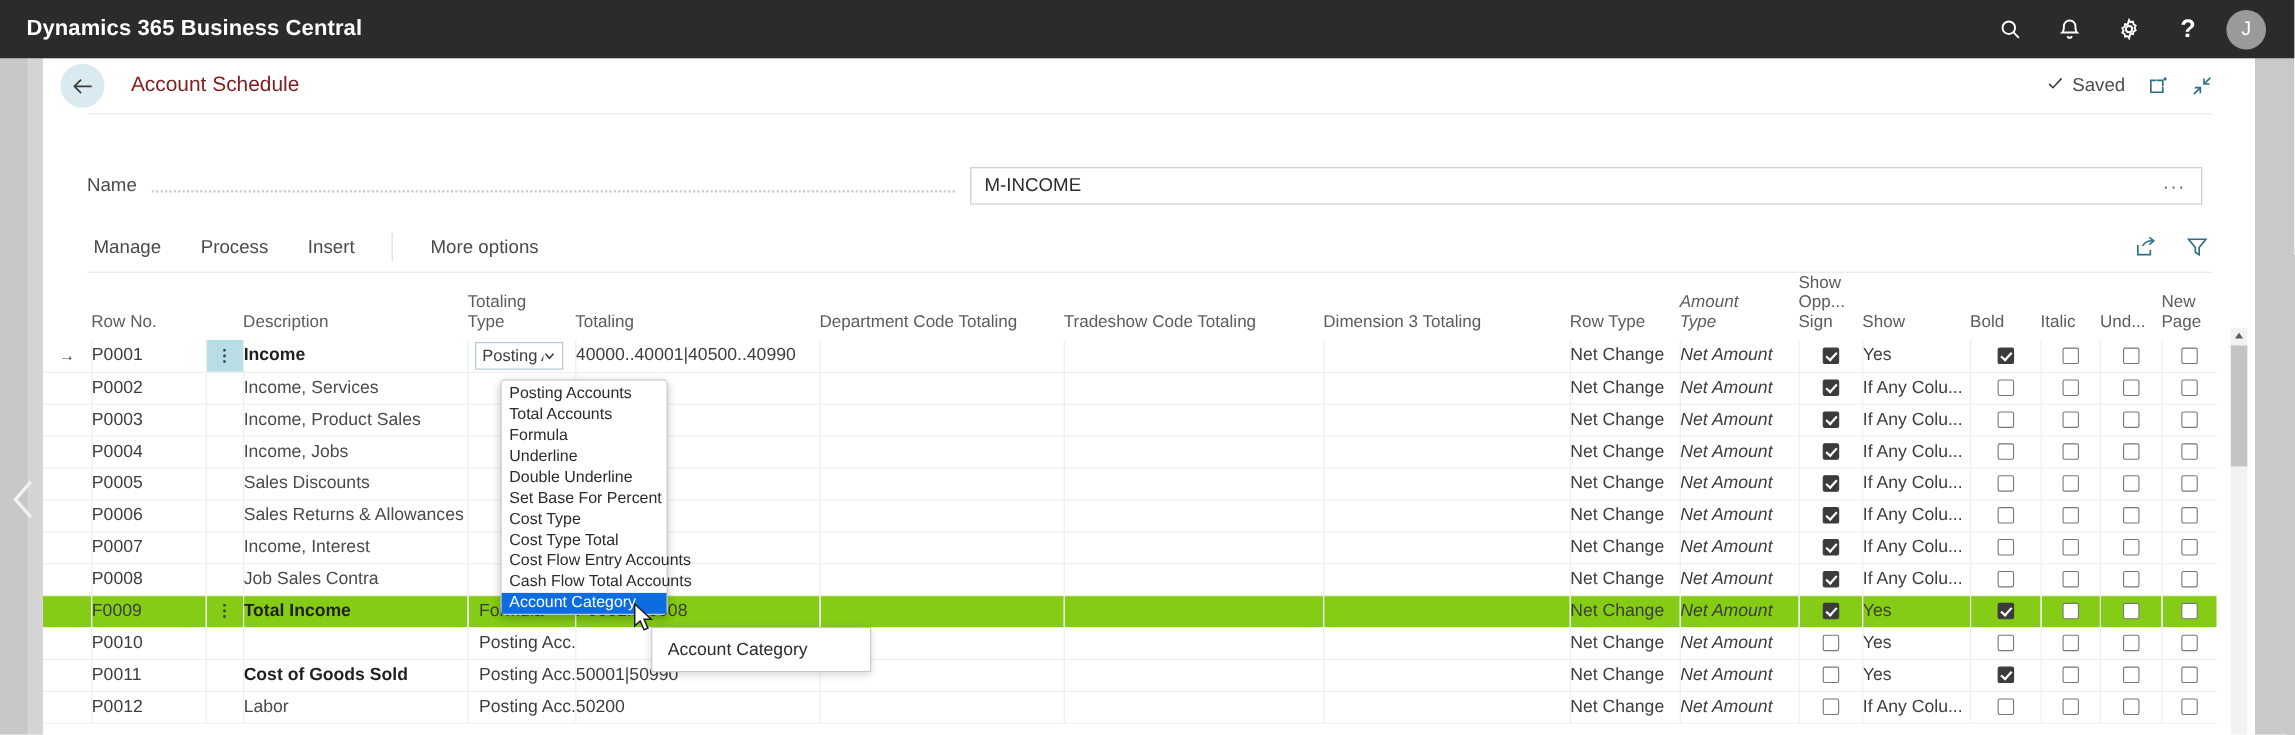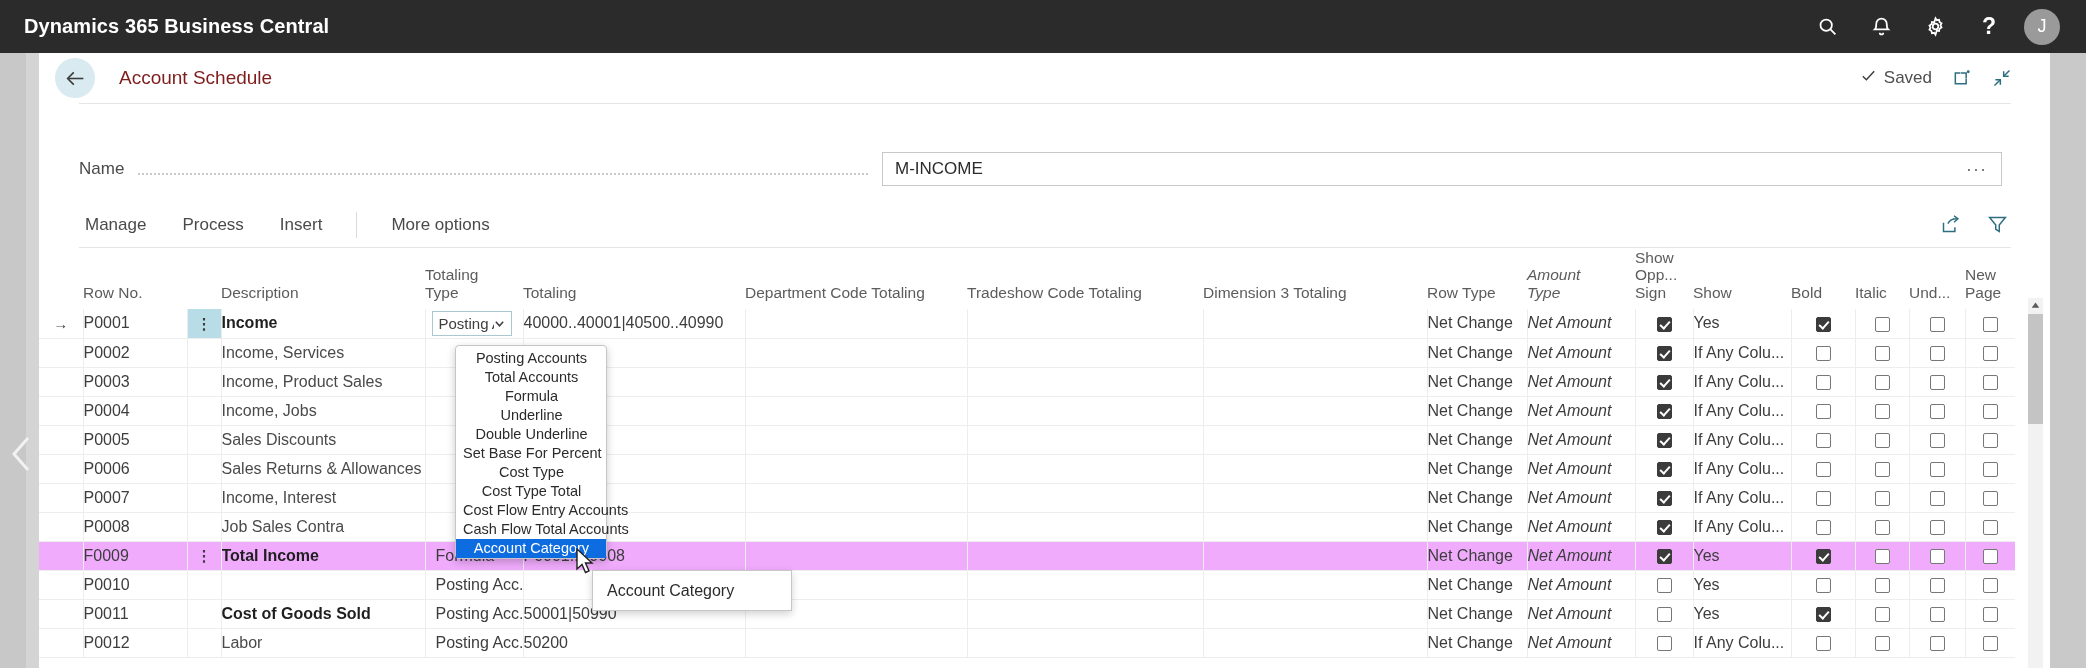--- a/index.html
+++ b/index.html
@@ -239,40 +239,39 @@
     margin-left: 6px;
     position: relative;
   }
   .combo-txt {
     font-size: 15px; color: #3d3d3d; margin-left: 6px;
     overflow: hidden; white-space: nowrap; flex: 1 1 auto;
   }
   .combo-caret { margin-right: 6px; color: #3d3d3d; display:flex; }
 
   
-  .row-hl td { background: #f0abfc; }
+  .row-hl td { background: #84cc16; }
 
   
   .dropdown {
     position: absolute;
     left: 455px; top: 345px;
     width: 152px;
     background: #ffffff;
     border: 1px solid #c6c6c6;
     border-radius: 4px;
     box-shadow: 0 3px 9px rgba(0,0,0,.22);
     padding: 3px 0 0 0;
     z-index: 60;
   }
   .dd-item {
     font-size: 14.5px; color: #2b2b2b;
     line-height: 19px; height: 19px;
     padding: 0 6px 0 7px;
     white-space: nowrap;
-    text-align: center;
   }
   .dd-item.sel {
     background: #0d6ce0; color: #ffffff;
   }
 
   
   .tooltip {
     position: absolute; left: 592px; top: 570px;
     width: 200px; height: 41px;
     background: #ffffff;

